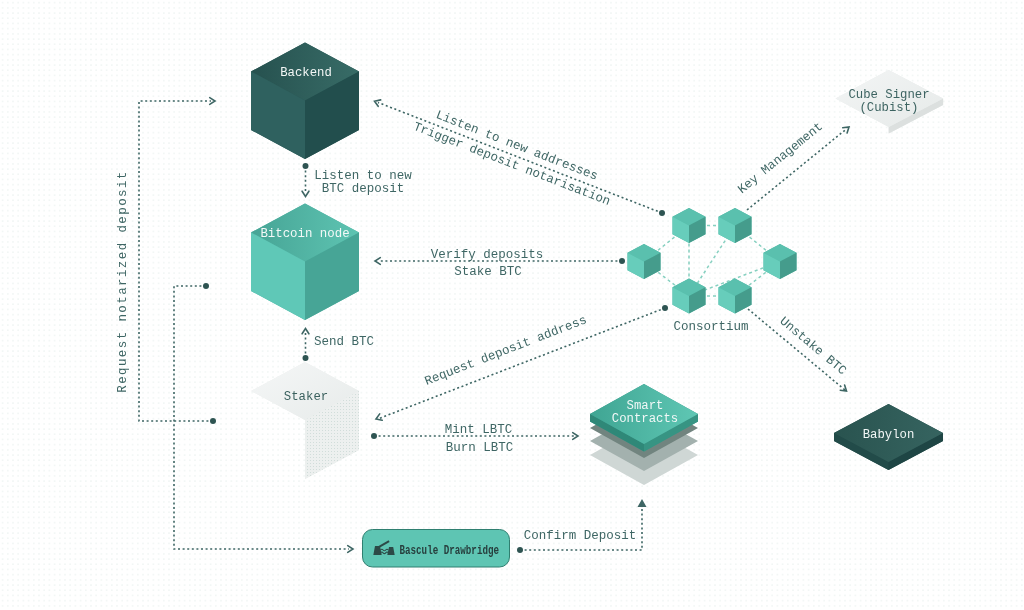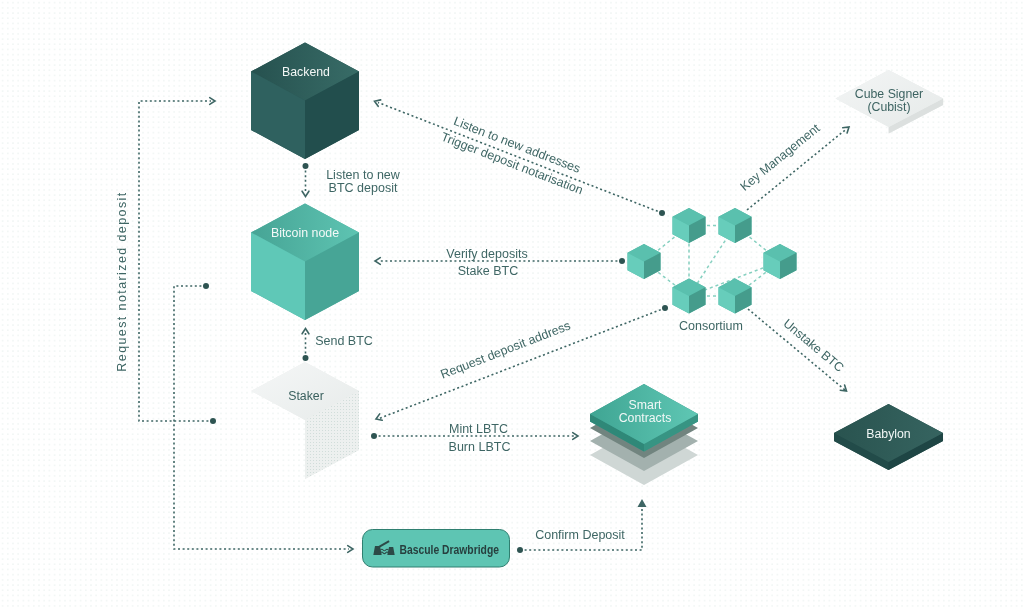--- a/index.html
+++ b/index.html
@@ -1,17 +1,17 @@
 <!DOCTYPE html>
 <html><head>
 <meta charset="utf-8">
 <style>
   html,body{margin:0;padding:0;background:#ffffff;}
   #canvas{position:relative;width:1024px;height:610px;overflow:hidden;
-    font-family:Liberation Sans, sans-serif;}
+    font-family:Liberation Mono, monospace;}
   svg{position:absolute;top:0;left:0;}
 </style>
 </head>
 <body>
 <div id="canvas">
 <svg width="1024" height="610" viewBox="0 0 1024 610">
 <defs>
   <pattern id="fdots" width="3" height="3" patternUnits="userSpaceOnUse">
     <circle cx="1.5" cy="1.5" r="0.55" fill="#ccd9d6"></circle>
   </pattern>

